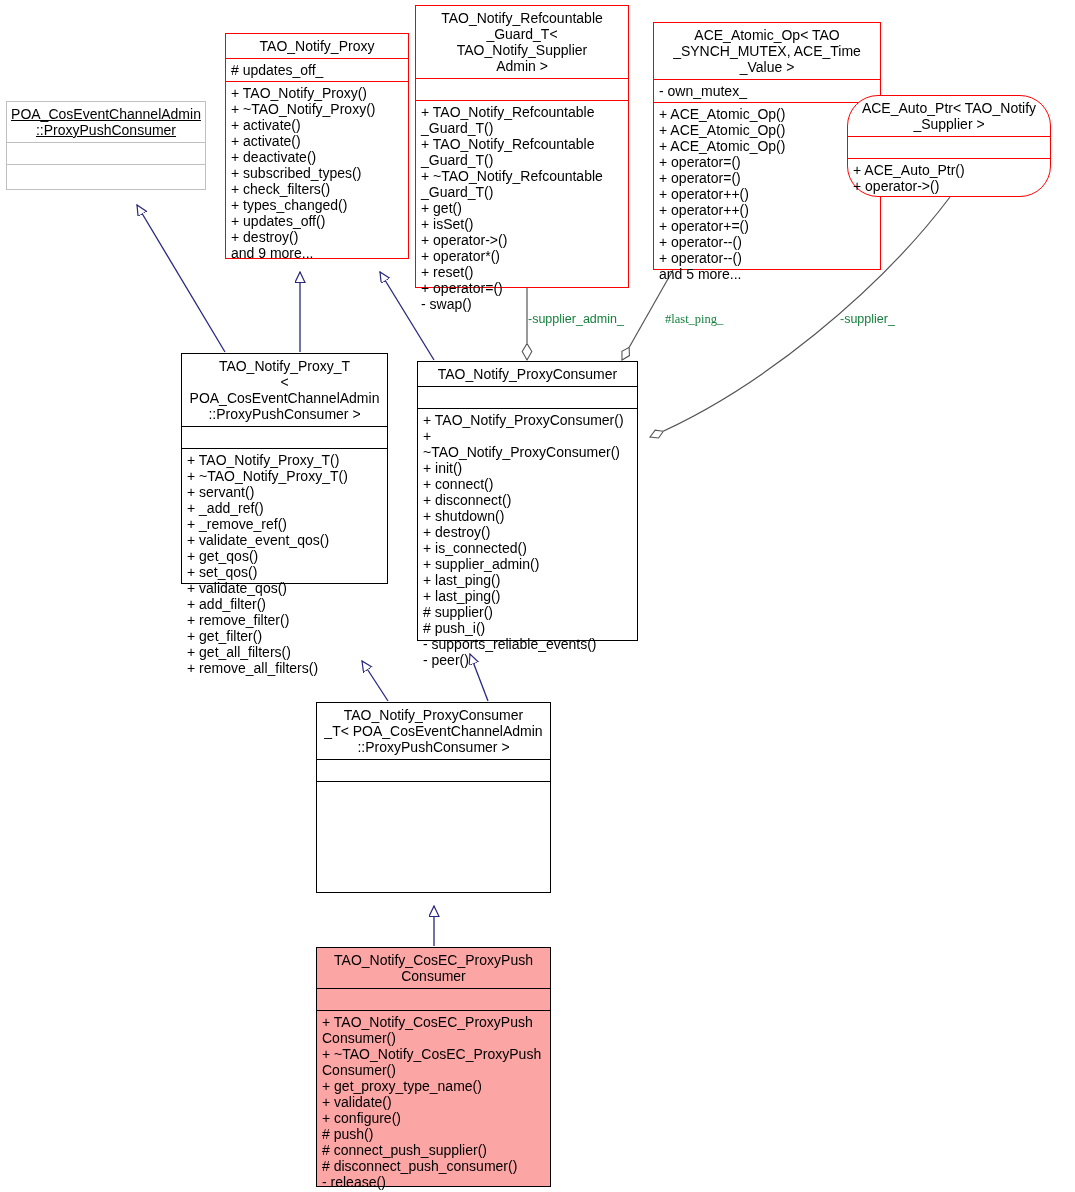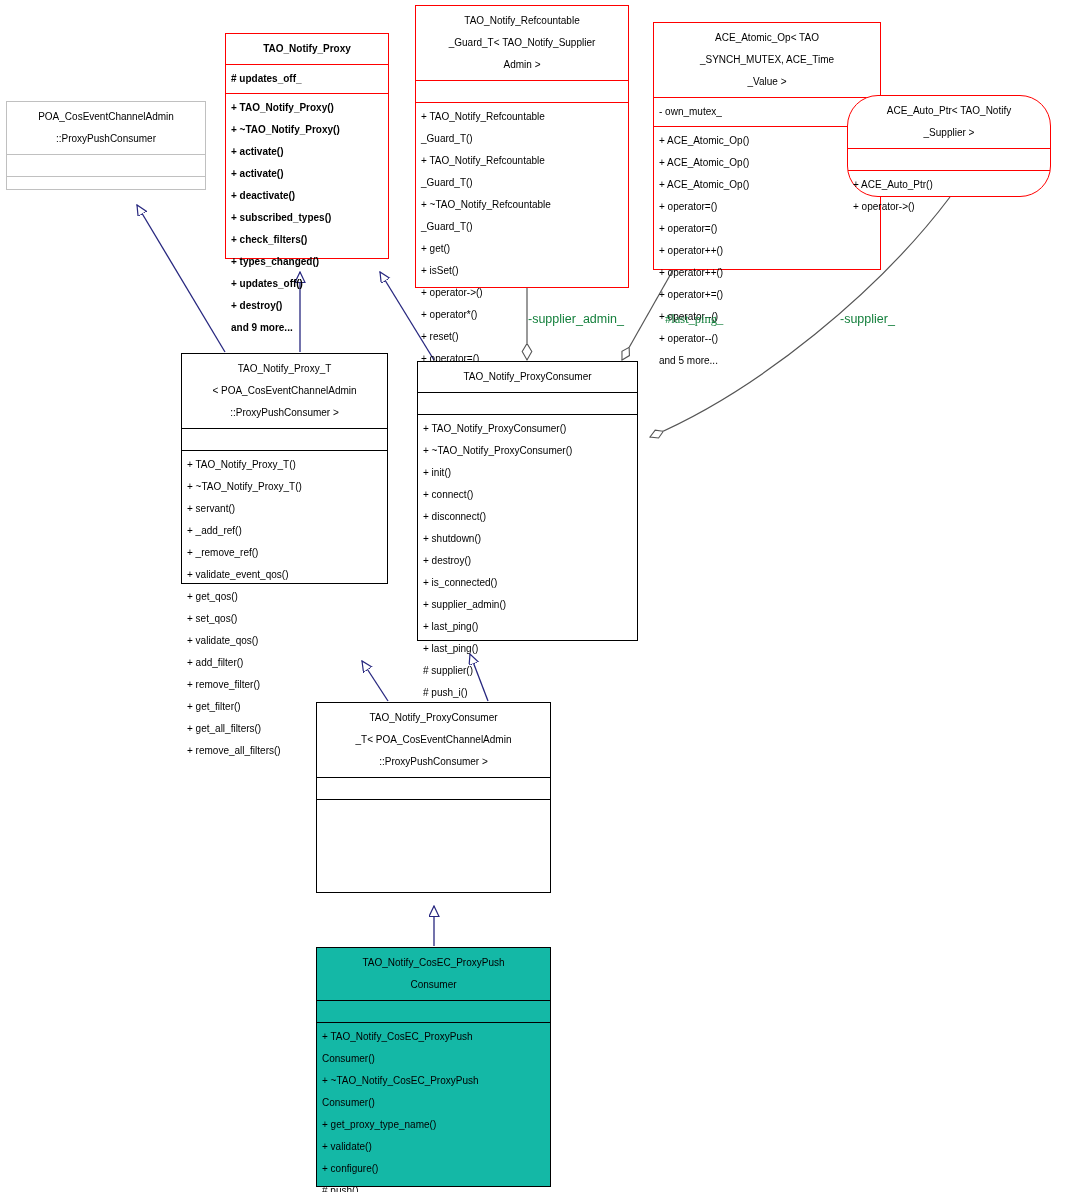--- a/index.html
+++ b/index.html
@@ -20,27 +20,27 @@
     left:0; top:0;
     width:1075px;
     height:1192px;
     pointer-events:none;
   }
   .node{
     position:absolute;
     box-sizing:border-box;
     background:#ffffff;
     border:1px solid #ff0000;
-    font-size:10px;
-    line-height:22px;
+    font-size:14px;
+    line-height:16px;
     color:#000000;
   }
   .node.black{ border-color:#000000; }
   .node.gray-border{ border-color:#c0c0c0; }
-  .node.filled{ background:#14b8a6; }
+  .node.filled{ background:#fca5a5; }
   .n-title{
     text-align:center;
     padding:4px 4px 4px 4px;
     white-space:pre-line;
   }
   .n-sep{
     height:0;
     border-top:1px solid #ff0000;
   }
   .node.black > .n-sep{ border-top-color:#000000; }
@@ -111,30 +111,30 @@
 
     <g>
       <line x1="673" y1="270" x2="622" y2="360" stroke="#555555" stroke-width="1.2" marker-end="url(#comp)"></line>
     </g>
 
     <g>
       <path d="M 950 197 C 880 290, 760 390, 650 437" fill="none" stroke="#555555" stroke-width="1.2" marker-end="url(#comp)"></path>
     </g>
   </svg>
 
-  <div class="node gray-border" style="left:6px; top:101px; width:200px; height:89px;">
+  <div class="node gray-border" style="left:6px; top:101px; width:200px; height:89px;text-decoration:underline;">
     <div class="n-title">POA_CosEventChannelAdmin
 ::ProxyPushConsumer</div>
     <div class="n-sep"></div>
     <div class="n-attrs empty"></div>
     <div class="n-sep"></div>
     <div class="n-ops empty"></div>
   </div>
 
-  <div class="node" style="left:225px; top:33px; width:164px; height:226px;font-weight:bold;">
+  <div class="node" style="left:225px; top:33px; width:184px; height:226px;">
     <div class="n-title">TAO_Notify_Proxy</div>
     <div class="n-sep"></div>
     <div class="n-attrs"># updates_off_</div>
     <div class="n-sep"></div>
     <div class="n-ops">+ TAO_Notify_Proxy()
 + ~TAO_Notify_Proxy()
 + activate()
 + activate()
 + deactivate()
 + subscribed_types()

